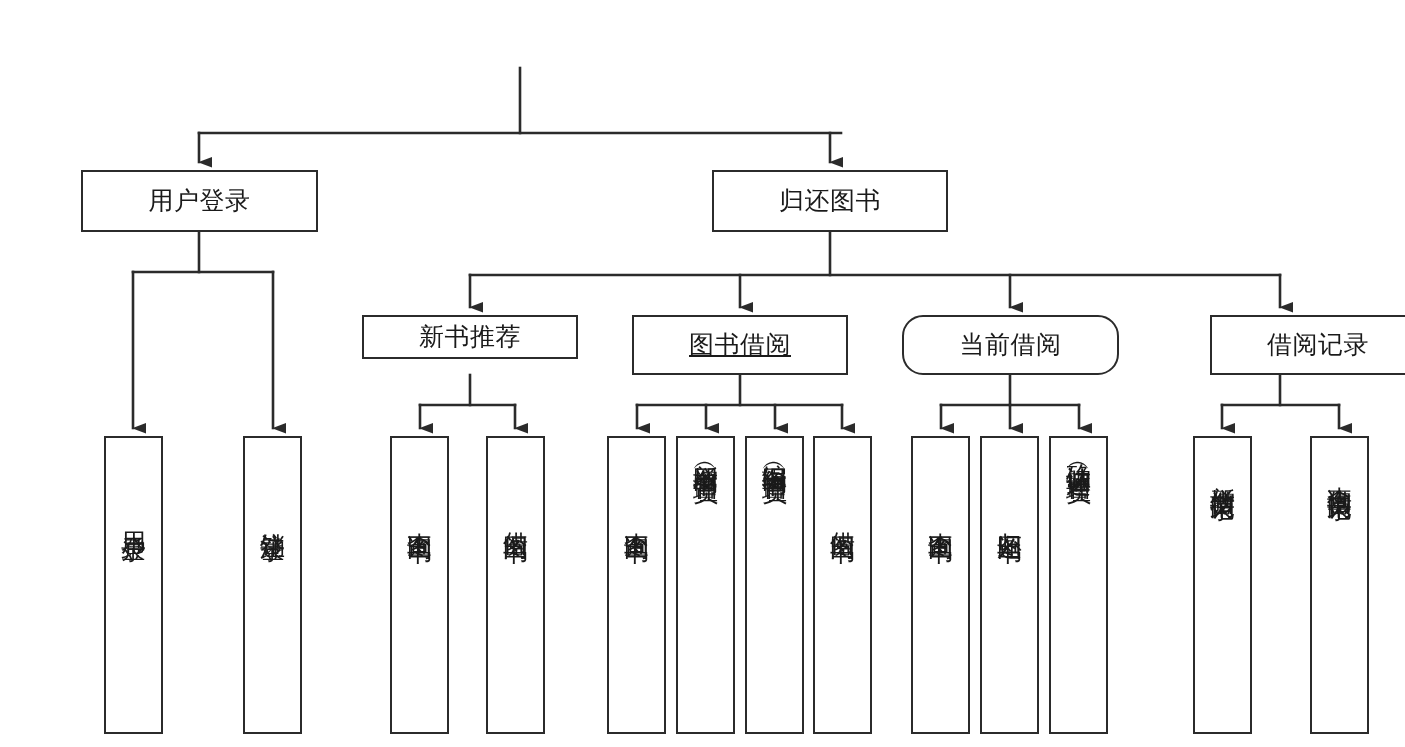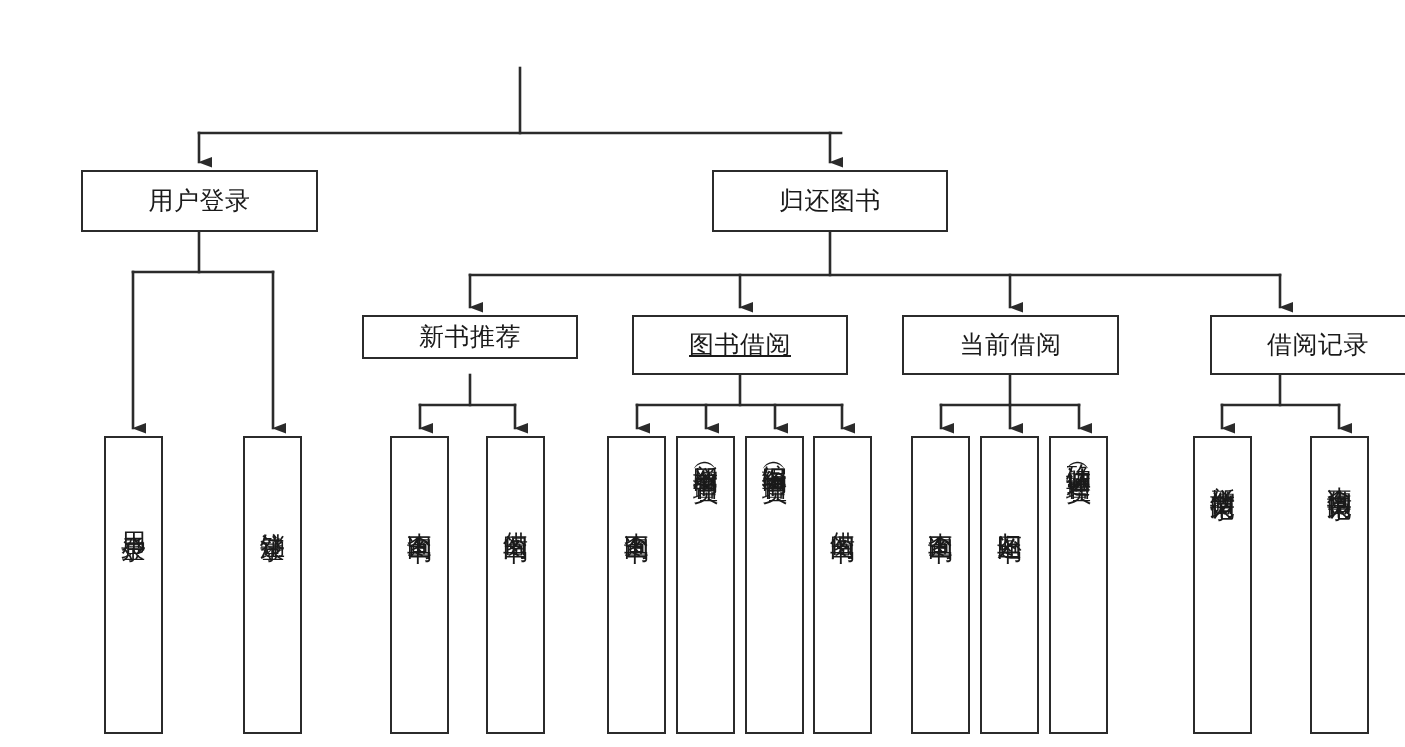--- a/index.html
+++ b/index.html
@@ -144,21 +144,21 @@
   <div class="node horiz" style="left:712px; top:170px; width:236px; height:62px;">
     <span class="node-label">归还图书</span>
   </div>
 
   <div class="node horiz" style="left:362px; top:315px; width:216px; height:44px;">
     <span class="node-label">新书推荐</span>
   </div>
   <div class="node horiz" style="left:632px; top:315px; width:216px; height:60px;text-decoration:underline;">
     <span class="node-label">图书借阅</span>
   </div>
-  <div class="node horiz" style="left:902px; top:315px; width:217px; height:60px;">
+  <div class="node horiz" style="left:902px; top:315px; width:217px; height:60px;border-radius:21px;">
     <span class="node-label">当前借阅</span>
   </div>
   <div class="node horiz" style="left:1172px; top:315px; width:216px; height:60px;margin-left:38px;">
     <span class="node-label">借阅记录</span>
   </div>
 
   <div class="node vert mid" style="left:104px; top:436px; width:59px; height:298px;">
     <span class="node-label">用户登录</span>
   </div>
   <div class="node vert mid" style="left:243px; top:436px; width:59px; height:298px;">

